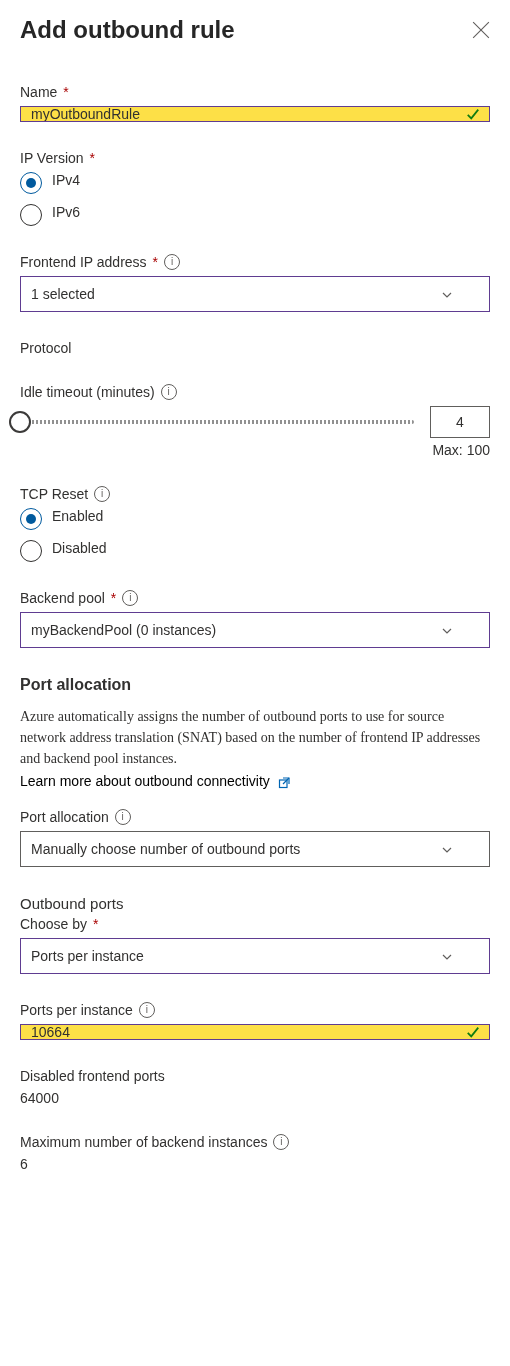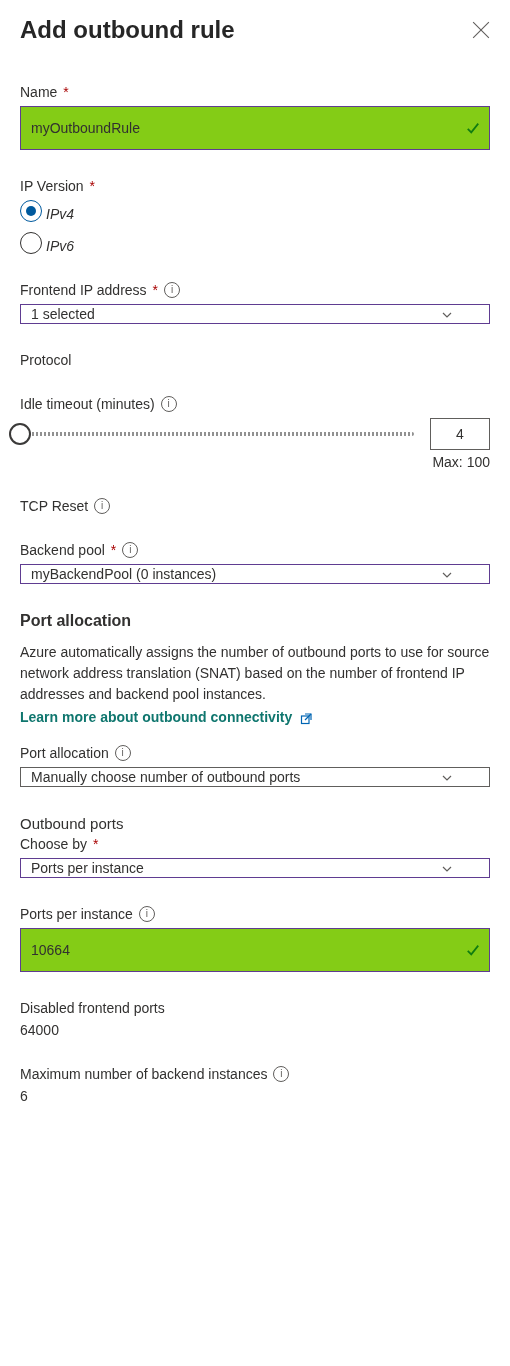--- a/index.html
+++ b/index.html
@@ -36,48 +36,48 @@
   }
   .req { color:#a80000; }
   .info-icon {
     width:14px; height:14px; border:1px solid #605e5c;
     border-radius:50%; display:inline-flex; align-items:center;
     justify-content:center; font-size:10px; color:#605e5c;
     line-height:1; cursor:default;
   }
   .text-input {
     width:100%; box-sizing:border-box;
-    height:44px; border:1px solid #5f3c91;
+    height:16px; border:1px solid #5f3c91;
     padding:0 36px 0 10px; font-size:14px;
-    color:#323130; background:#84cc16;
+    color:#323130; background:#fde047;
     position:relative;
   }
   .input-wrap { position:relative; }
   .check-icon {
     position:absolute; right:10px; top:50%; transform:translateY(-50%);
     width:14px; height:14px; color:#107c10;
   }
 
   .radio-group { display:flex; flex-direction:column; gap:10px; margin-top:4px;}
-  .radio-item { display:flex; align-items:flex-end; gap:4px; cursor:pointer;font-style:italic;}
+  .radio-item { display:flex; align-items:flex-start; gap:10px; cursor:pointer;}
   .radio-outer {
     width:20px; height:20px; border:1px solid #323130;
     border-radius:50%; display:flex; align-items:center; justify-content:center;
   }
   .radio-item.selected .radio-outer { border-color:#005a9e; }
   .radio-inner {
     width:10px; height:10px; border-radius:50%;
     background: transparent;
   }
   .radio-item.selected .radio-inner { background:#005a9e; }
   .radio-label { font-size:14px; color:#323130; }
 
   .select {
     width:100%; box-sizing:border-box;
-    height:20px; border:1px solid #5f3c91;
+    height:36px; border:1px solid #5f3c91;
     padding:0 36px 0 10px; font-size:14px;
     background:#fff; display:flex; align-items:center;
     justify-content:space-between; cursor:pointer;
   }
   .select .val { color:#323130; }
   .select.gray-border { border-color:#605e5c; }
   .chevron {
     width:12px; height:12px; color:#605e5c;
   }
 
@@ -105,22 +105,23 @@
   .section-title {
     font-size:16px; font-weight:600; color:#323130;
     margin: 24px 0 12px 0;
   }
   .subtitle {
     font-size:15px; color:#323130; margin:8px 0 4px 0;
   }
   .desc {
     font-size:14px; color:#323130; line-height:1.5;
     margin-bottom:4px;
-  }
-  .link { color:#0f766e; cursor:pointer;font-weight:bold; }
+    font-family:Liberation Serif, serif;
+  }
+  .link { color:#000000; cursor:pointer; }
   .ext-icon { width:12px; height:12px; color:#0065b3; display:inline-block; vertical-align:middle; margin-left:4px;}
 
   .static-val { font-size:14px; color:#323130; margin-top:4px; }
 
 </style>
 </head>
 <body>
 
 <div class="panel">
 
@@ -203,20 +204,34 @@
       </div>
       <div class="slider-num">4</div>
     </div>
     <div class="slider-max">Max: 100</div>
   </div>
 
   <div class="field">
     <div class="label-row">
       <span>TCP Reset</span>
       <span class="info-icon">i</span>
+    </div>
+    <div class="radio-group">
+      <div class="radio-item selected">
+        <span class="radio-outer">
+            <span class="radio-inner"></span>
+          </span>
+        <span class="radio-label">Enabled</span>
+      </div>
+      <div class="radio-item">
+        <span class="radio-outer">
+            <span class="radio-inner"></span>
+          </span>
+        <span class="radio-label">Disabled</span>
+      </div>
     </div>
   </div>
 
   <div class="field">
     <div class="label-row">
       <span>Backend pool</span>
       <span class="req">*</span>
       <span class="info-icon">i</span>
     </div>
     <div class="select">

